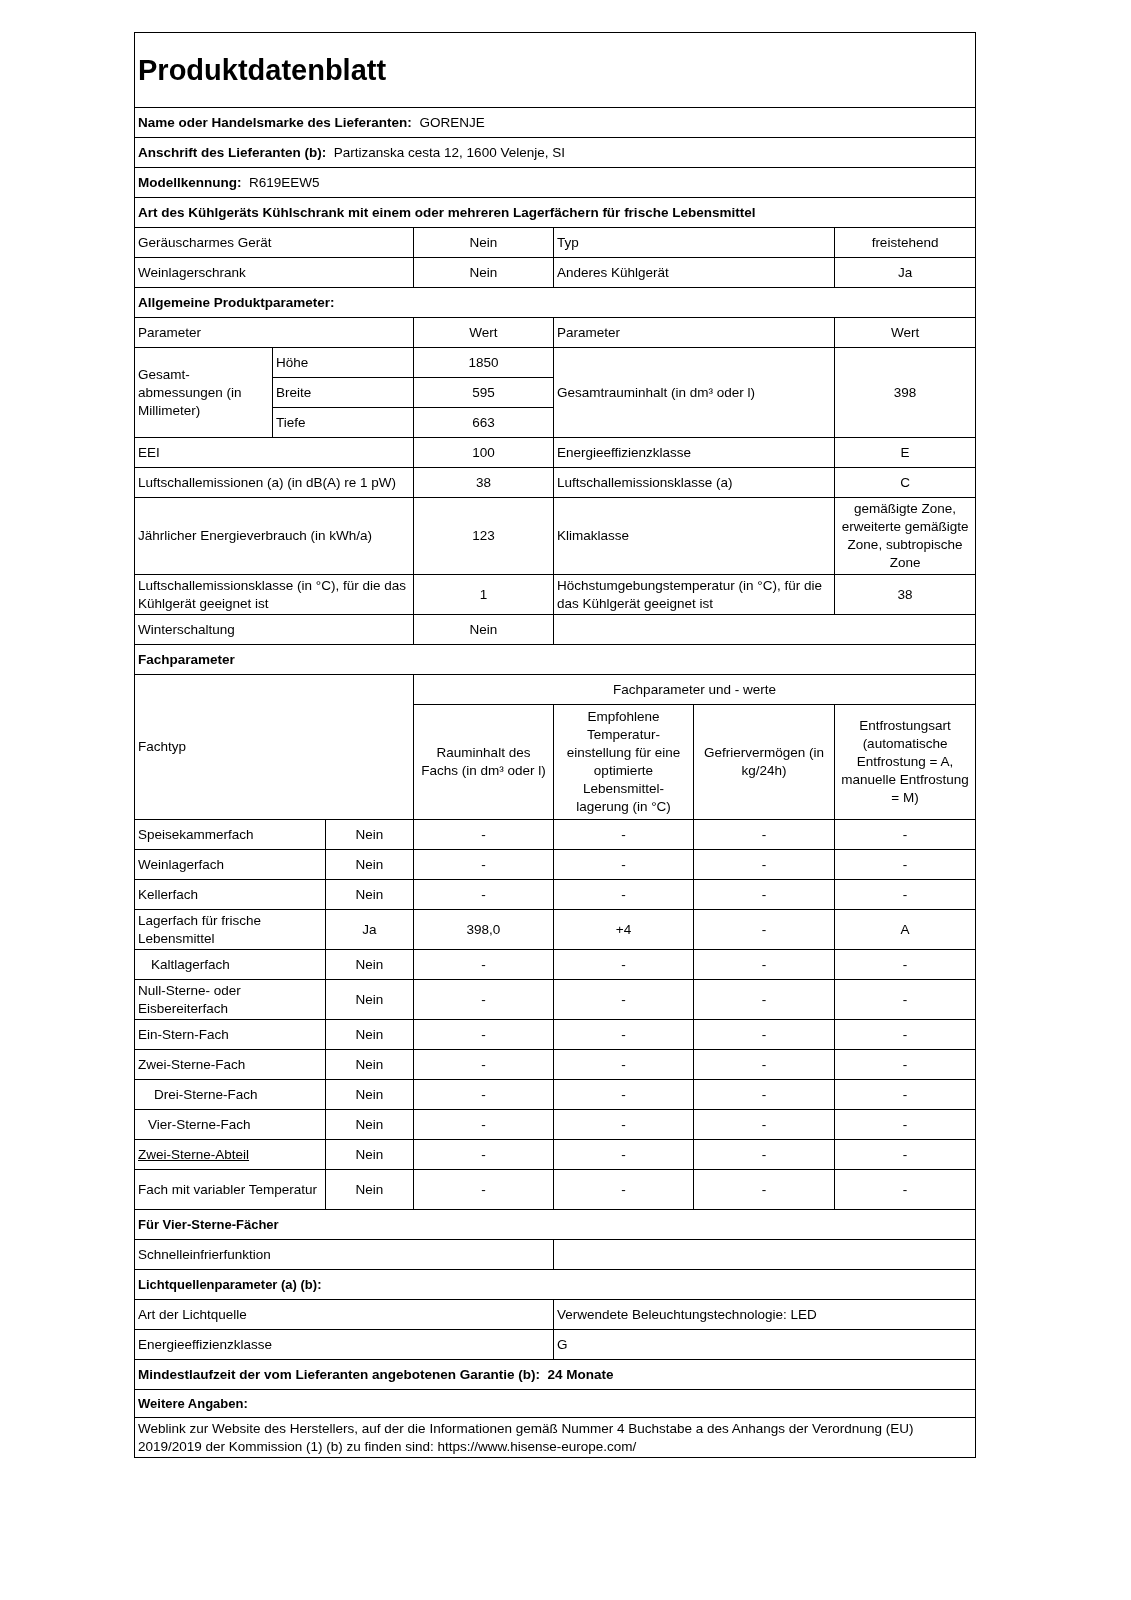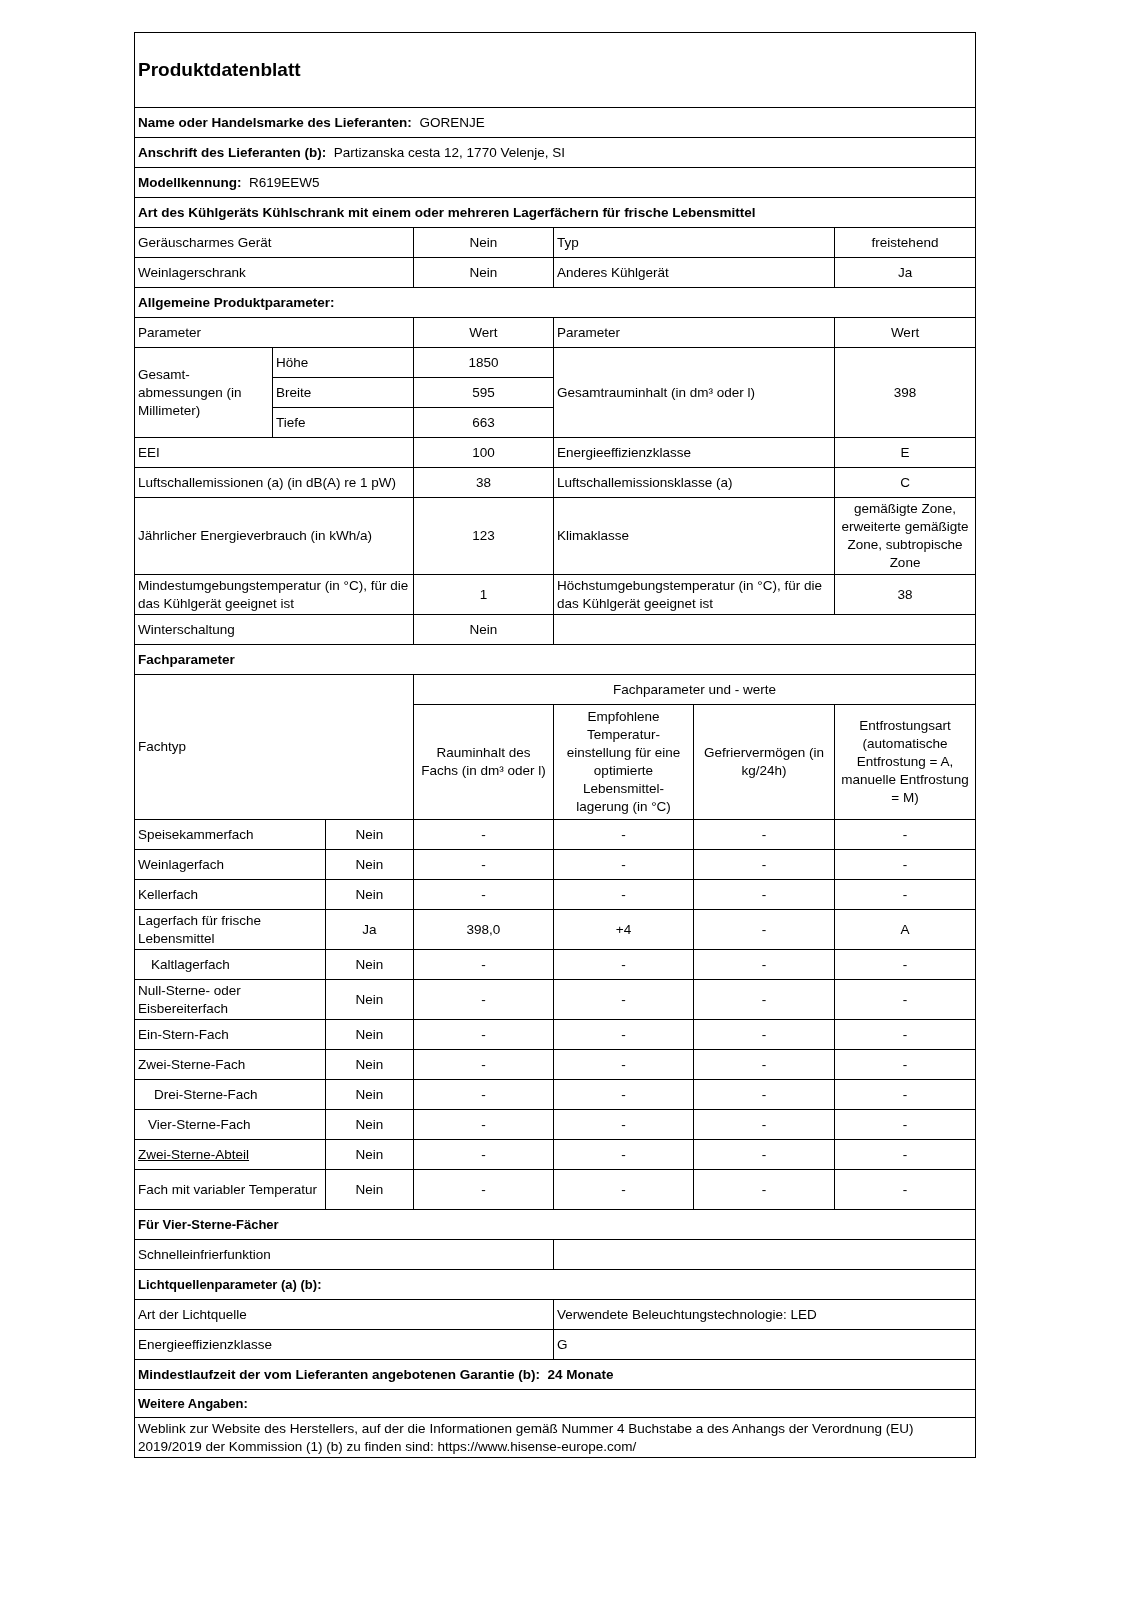--- a/index.html
+++ b/index.html
@@ -7,21 +7,21 @@
   table.sheet {
     position:absolute; left:134px; top:32px; width:841px;
     border-collapse:collapse; table-layout:fixed;
     font-size:13.5px; line-height:18px;
   }
   table.sheet td {
     border:1.5px solid #000; padding:0 3px; vertical-align:middle; overflow:hidden;
   }
   .c { text-align:center; }
   .b { font-weight:bold; }
-  .title { font-size:19px; font-weight:bold; height:74px; vertical-align:top; padding-top:10px; }
+  .title { font-size:29px; font-weight:bold; height:74px; vertical-align:top; padding-top:10px; }
   .h31 { height:29px; }
   .h41 { height:39px; }
   .sec { font-size:13px; font-weight:bold; }
   .lbl { font-weight:bold; }
 </style>
 </head>
 <body>
 
 <table class="sheet">
   <colgroup>
@@ -39,21 +39,21 @@
   </tr>
   <tr>
     <td colspan="7" class="h31">
       <span class="lbl">Name oder Handelsmarke des Lieferanten:</span>&nbsp;
       <span>GORENJE</span>
     </td>
   </tr>
   <tr>
     <td colspan="7" class="h31">
       <span class="lbl">Anschrift des Lieferanten (b):</span>&nbsp;
-      <span>Partizanska cesta 12, 1770 Velenje, SI</span>
+      <span>Partizanska cesta 12, 1600 Velenje, SI</span>
     </td>
   </tr>
   <tr>
     <td colspan="7" class="h31">
       <span class="lbl">Modellkennung:</span>&nbsp;
       <span>R619EEW5</span>
     </td>
   </tr>
   <tr>
     <td colspan="7" class="h31 b">Art des Kühlgeräts Kühlschrank mit einem oder mehreren Lagerfächern für frische Lebensmittel</td>
@@ -106,21 +106,21 @@
     <td colspan="2">Luftschallemissionsklasse (a)</td>
     <td class="c">C</td>
   </tr>
   <tr>
     <td colspan="3">Jährlicher Energieverbrauch (in kWh/a)</td>
     <td class="c">123</td>
     <td colspan="2">Klimaklasse</td>
     <td class="c" style="height:76px">gemäßigte Zone, erweiterte gemäßigte Zone, subtropische Zone</td>
   </tr>
   <tr>
-    <td colspan="3" class="h41">Mindestumgebungstemperatur (in °C), für die das Kühlgerät geeignet ist</td>
+    <td colspan="3" class="h41">Luftschallemissionsklasse (in °C), für die das Kühlgerät geeignet ist</td>
     <td class="c">1</td>
     <td colspan="2">Höchstumgebungstemperatur (in °C), für die das Kühlgerät geeignet ist</td>
     <td class="c">38</td>
   </tr>
   <tr>
     <td colspan="3" class="h31">Winterschaltung</td>
     <td class="c">Nein</td>
     <td colspan="3"></td>
   </tr>
   <tr>

